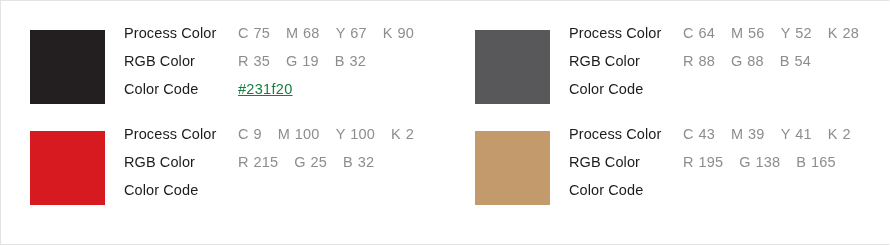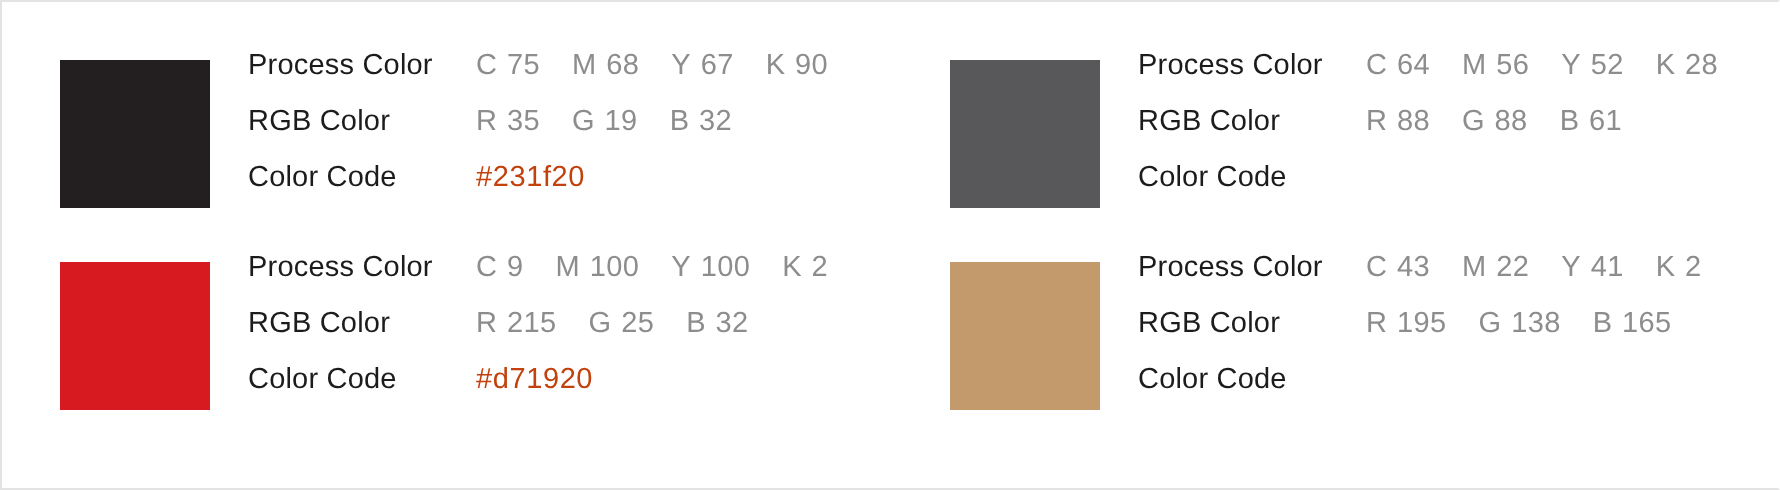--- a/index.html
+++ b/index.html
@@ -100,22 +100,23 @@
   .chan-key {
     margin-right: 5px;
   }
 
   .chan-val {
     letter-spacing: 0.2px;
   }
 
   .hex-value {
     font-size: 14.5px;
-    color: #c2410c;
+    color: #15803d;
     letter-spacing: 0.3px;
+    text-decoration: underline;
   }
 </style>
 </head>
 <body>
 
 <div class="panel">
   <div class="grid">
 
     <div class="cell row-top col-left">
       <div class="swatch" style="background: rgb(35, 31, 32);"></div>
@@ -195,21 +196,21 @@
               <span class="chan">
                 <span class="chan-key">R</span>
                 <span class="chan-val">88</span>
               </span>
               <span class="chan">
                 <span class="chan-key">G</span>
                 <span class="chan-val">88</span>
               </span>
               <span class="chan">
                 <span class="chan-key">B</span>
-                <span class="chan-val">61</span>
+                <span class="chan-val">54</span>
               </span>
             </span>
         </div>
         <div class="spec-row">
           <span class="spec-label">Color Code</span>
         </div>
       </div>
     </div>
 
     <div class="cell row-bottom col-left">
@@ -248,38 +249,37 @@
                 <span class="chan-val">25</span>
               </span>
               <span class="chan">
                 <span class="chan-key">B</span>
                 <span class="chan-val">32</span>
               </span>
             </span>
         </div>
         <div class="spec-row">
           <span class="spec-label">Color Code</span>
-          <span class="hex-value">#d71920</span>
         </div>
       </div>
     </div>
 
     <div class="cell row-bottom col-right">
       <div class="swatch" style="background: rgb(195, 154, 107);"></div>
       <div class="specs">
         <div class="spec-row">
           <span class="spec-label">Process Color</span>
           <span class="spec-values">
               <span class="chan">
                 <span class="chan-key">C</span>
                 <span class="chan-val">43</span>
               </span>
               <span class="chan">
                 <span class="chan-key">M</span>
-                <span class="chan-val">22</span>
+                <span class="chan-val">39</span>
               </span>
               <span class="chan">
                 <span class="chan-key">Y</span>
                 <span class="chan-val">41</span>
               </span>
               <span class="chan">
                 <span class="chan-key">K</span>
                 <span class="chan-val">2</span>
               </span>
             </span>

